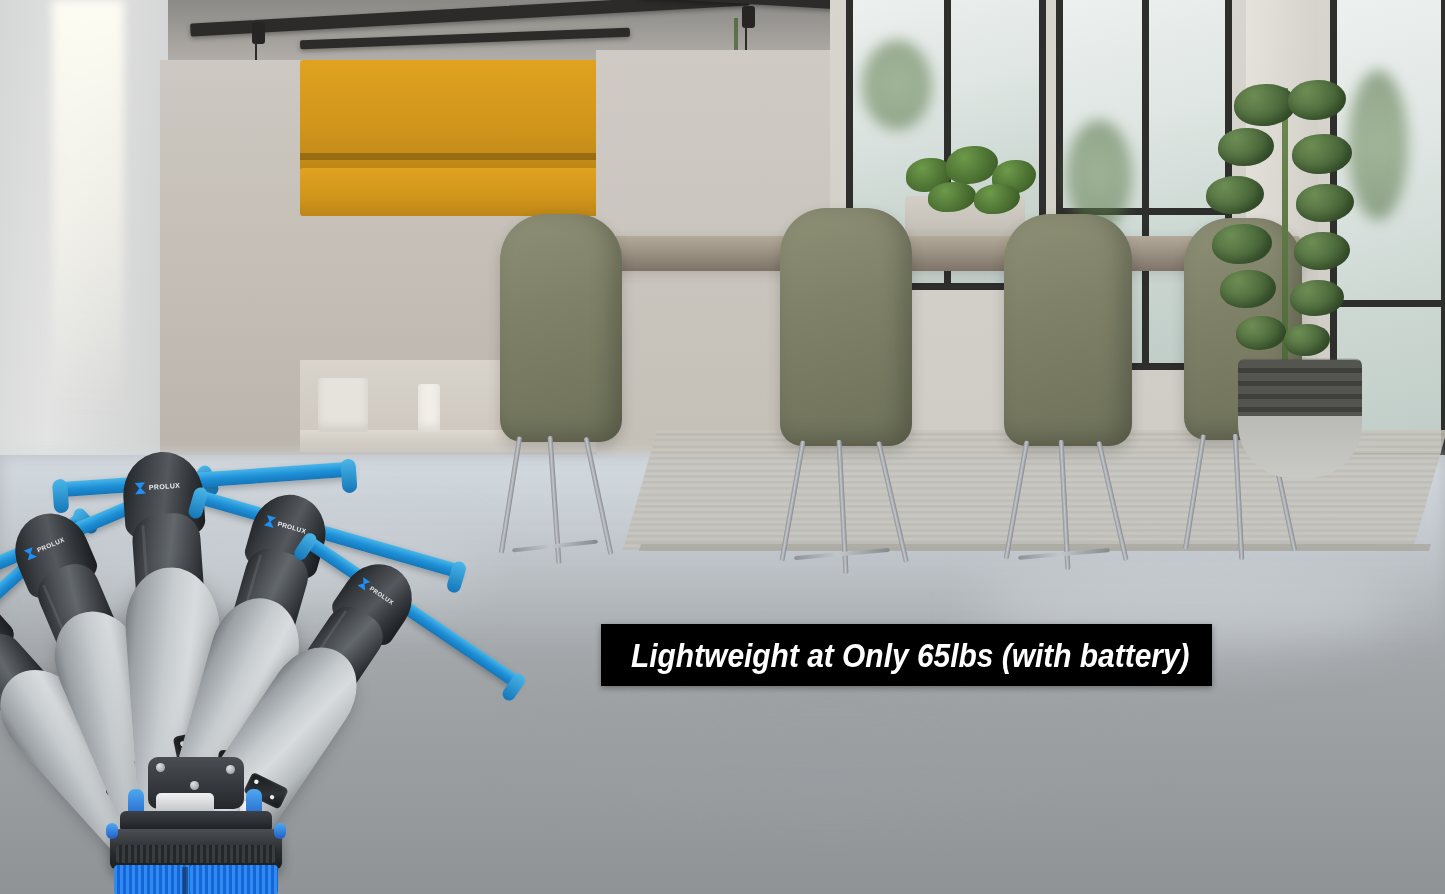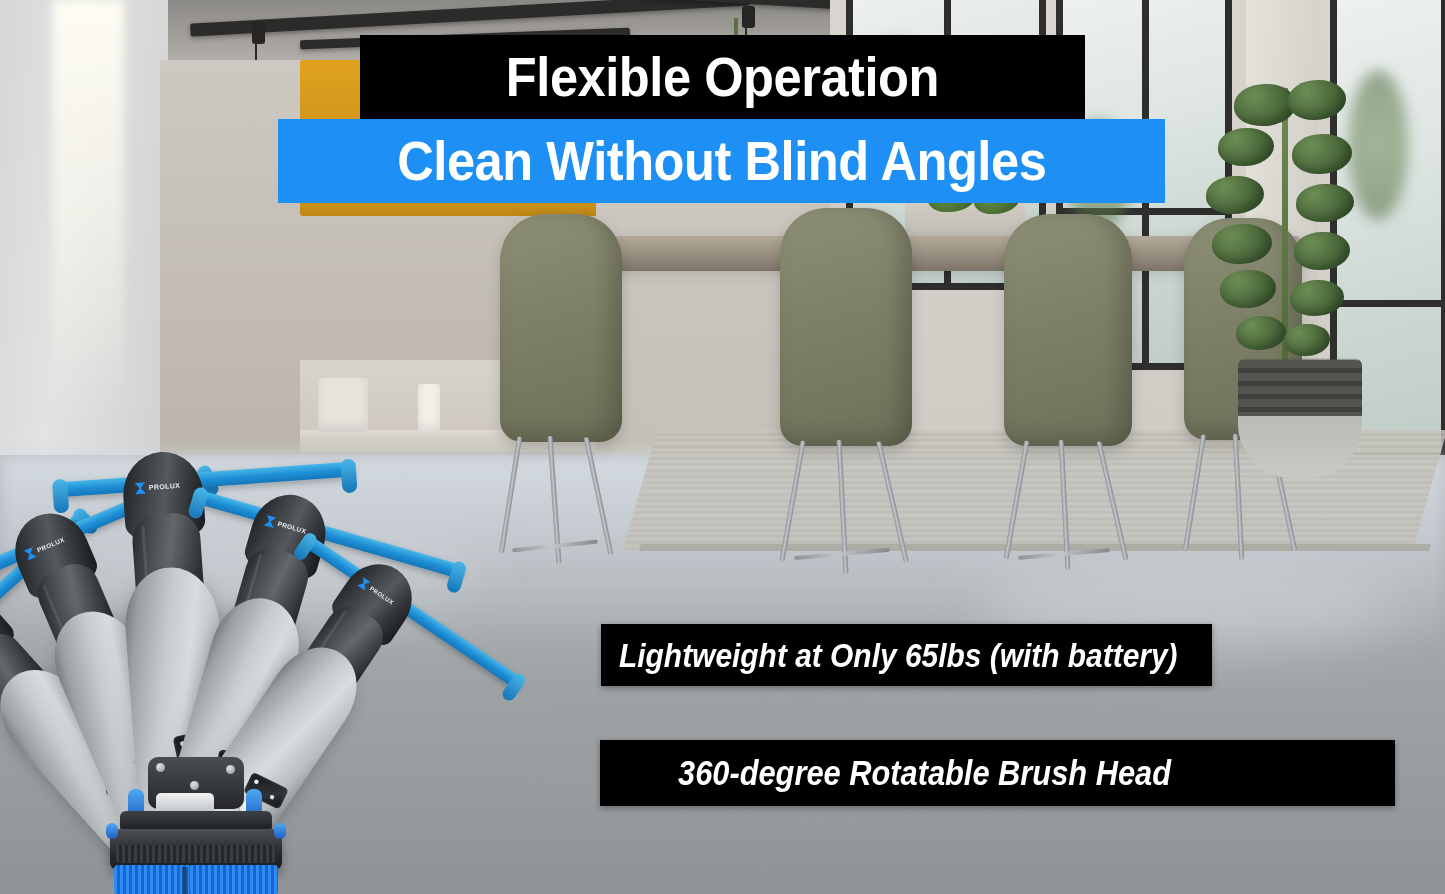--- a/index.html
+++ b/index.html
@@ -543,30 +543,21 @@
     </div>
 
     <svg class="rot" viewBox="0 0 300 120">
       <path d="M42 30 C 18 62, 50 104, 150 106 C 250 104, 284 64, 258 32" fill="none" stroke="#ffffff" stroke-width="13" stroke-linecap="round"></path>
       <path d="M252 14 L 282 40 L 246 50 Z" fill="#ffffff"></path>
       <path d="M60 62 C 110 96, 200 96, 244 66" fill="none" stroke="#ffffff" stroke-width="13" stroke-linecap="round"></path>
       <path d="M228 44 L 262 60 L 232 86 Z" fill="#ffffff"></path>
     </svg>
   </div>
 
-  <div class="bar-black" style="left:360px;top:35px;width:725px;height:84px;">
-    <span class="hd-title" style="font-size:55px;">Flexible Operation</span>
-  </div>
-
-  <div class="bar-blue" style="left:278px;top:119px;width:887px;height:84px;background:#1e90f5;">
-    <span class="hd-title" style="font-size:55px;">Clean Without Blind Angles</span>
-  </div>
-
-
-  <div class="feat" style="left:601px;top:624px;width:611px;height:62px;padding-left:18px;">
+
+
+
+  <div class="feat" style="left:601px;top:624px;width:611px;height:62px;padding-left:30px;">
     <span style="font-size:34px;">Lightweight at Only 65lbs (with battery)</span>
   </div>
 
-  <div class="feat" style="left:600px;top:740px;width:795px;height:66px;padding-left:78px;">
-    <span style="font-size:35px;">360-degree Rotatable Brush Head</span>
-  </div>
 
 </div>
 
 </body></html>

